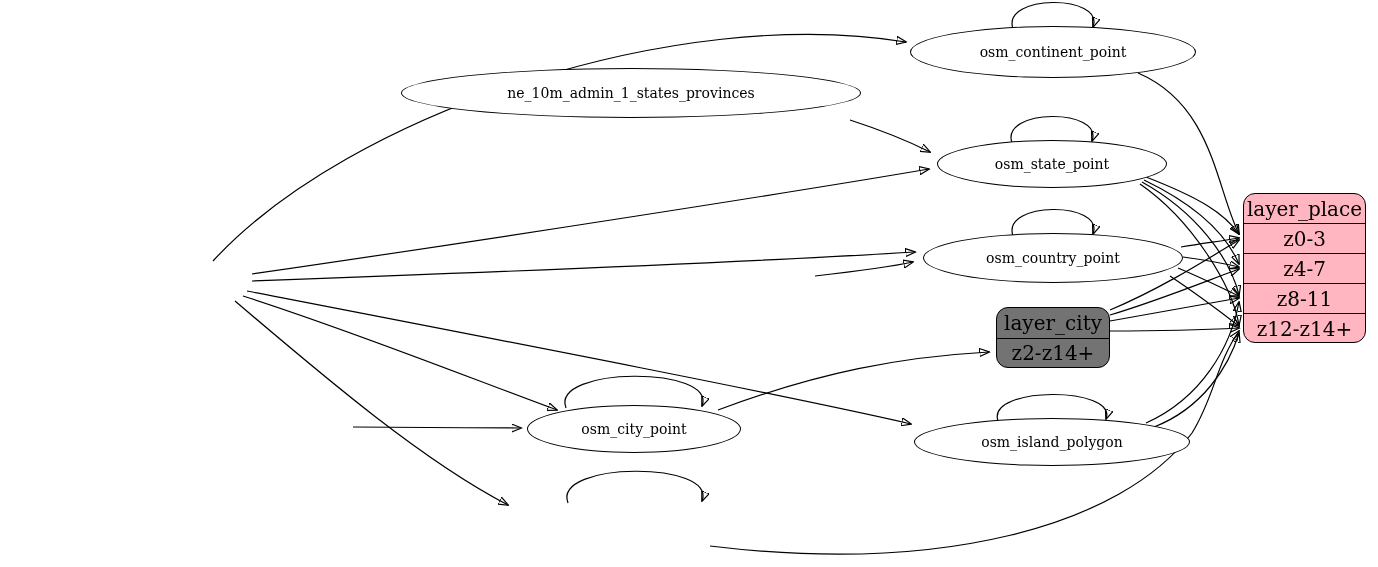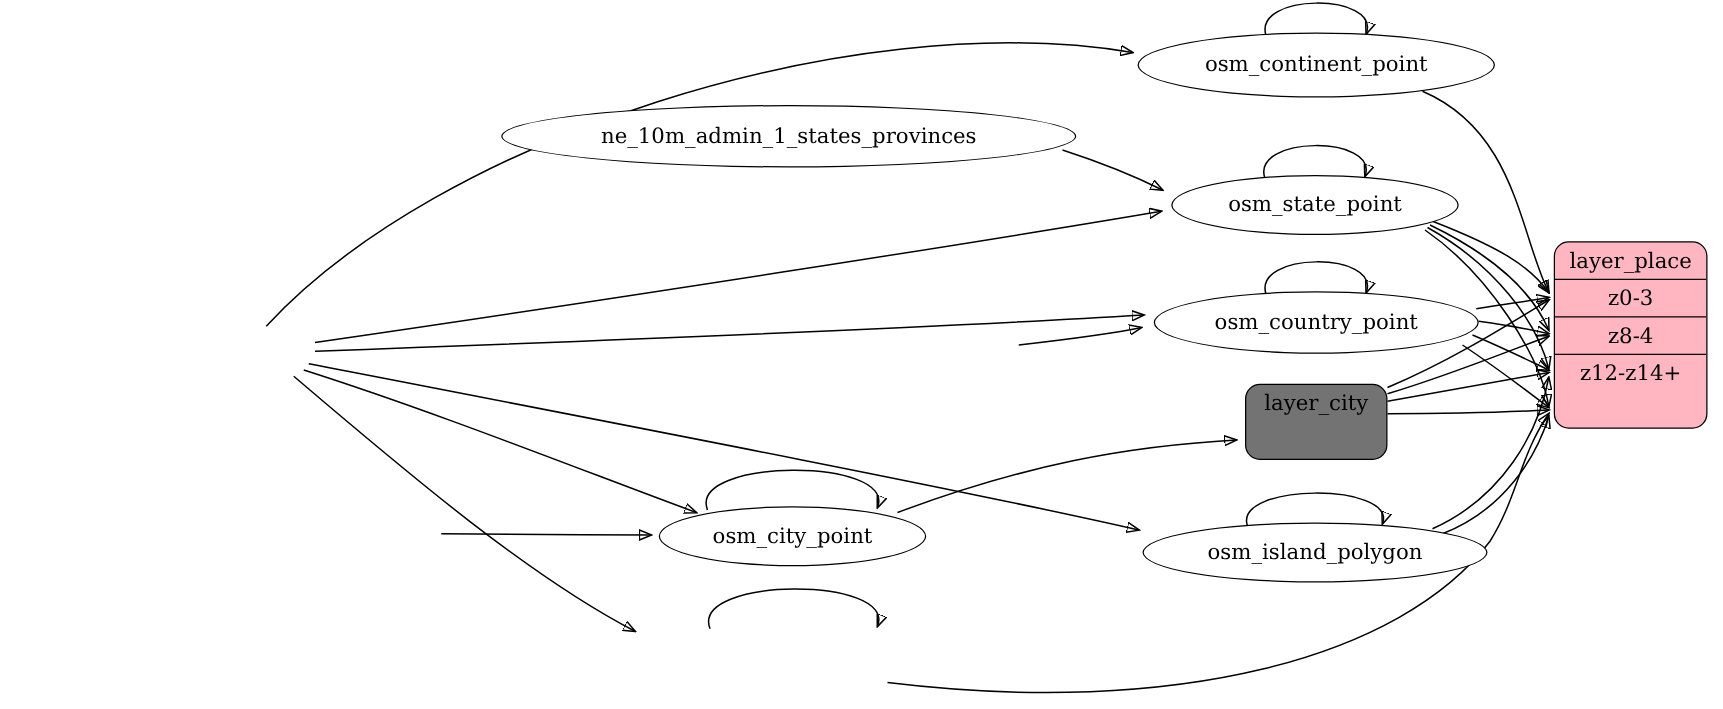--- a/index.html
+++ b/index.html
@@ -12,32 +12,32 @@
     overflow:hidden;
   }
   #edges{position:absolute;left:0;top:0;width:1378px;height:567px;}
   #edges path{stroke:#000;stroke-width:1.2;fill:none;}
   .ellipse{
     position:absolute;
     border:1.4px solid #000;
     border-radius:50%;
     background:#ffffff;
     display:flex;align-items:center;justify-content:center;
-    font-size:17px;
+    font-size:14px;
     white-space:nowrap;
     box-sizing:border-box;
   }
   .record{
     position:absolute;
     border:1.6px solid #000;
     border-radius:12px;
     background:#ffb6c1;
     box-sizing:border-box;
     overflow:hidden;
-    font-size:17px;
+    font-size:20px;
     text-align:center;
   }
   .record .row{
     display:flex;align-items:center;justify-content:center;
     box-sizing:border-box;
   }
   .record .row + .row{border-top:1.4px solid #000;}
 </style>
 </head>
 <body>
@@ -90,21 +90,21 @@
       <path d="M1013,29 C1001,-6 1105,-6 1093,27" marker-end="url(#arrow)"></path>
       <path d="M1012,143 C1000,108 1104,108 1092,141" marker-end="url(#arrow)"></path>
       <path d="M1013,236 C1001,201 1105,201 1093,234" marker-end="url(#arrow)"></path>
       <path d="M566,408 C550,366 718,366 702,406" marker-end="url(#arrow)"></path>
       <path d="M998,421 C986,386 1118,386 1106,419" marker-end="url(#arrow)"></path>
       <path d="M568,503 C552,461 718,461 702,501" marker-end="url(#arrow)"></path>
     </g>
   </svg>
 
 
-  <div class="ellipse" style="left:401px;top:84px;width:460px;height:50px">
+  <div class="ellipse" style="left:401px;top:68px;width:460px;height:50px">
     <span>ne_10m_admin_1_states_provinces</span>
   </div>
 
 
 
   <div class="ellipse" style="left:910px;top:26px;width:286px;height:52px">
     <span>osm_continent_point</span>
   </div>
 
   <div class="ellipse" style="left:937px;top:140px;width:230px;height:48px">
@@ -121,30 +121,36 @@
 
   <div class="ellipse" style="left:914px;top:418px;width:276px;height:48px">
     <span>osm_island_polygon</span>
   </div>
 
 
   <div class="record" style="left: 996px; top: 307px; width: 114px; height: 61px; background: #737373;">
     <div class="row" style="height:30px">
       <span>layer_city</span>
     </div>
+    <div class="row" style="height:29px">
+      <span>z2-z14+</span>
+    </div>
   </div>
 
   <div class="record" style="left: 1243px; top: 193px; width: 123px; height: 150px; background: rgb(255, 182, 193);">
     <div class="row" style="height:29px">
       <span>layer_place</span>
     </div>
     <div class="row" style="height:30px">
       <span>z0-3</span>
     </div>
     <div class="row" style="height:30px">
-      <span>z8-4</span>
+      <span>z4-7</span>
+    </div>
+    <div class="row" style="height:30px">
+      <span>z8-11</span>
     </div>
     <div class="row" style="height:30px">
       <span>z12-z14+</span>
     </div>
   </div>
 
 </div>
 
 </body></html>

